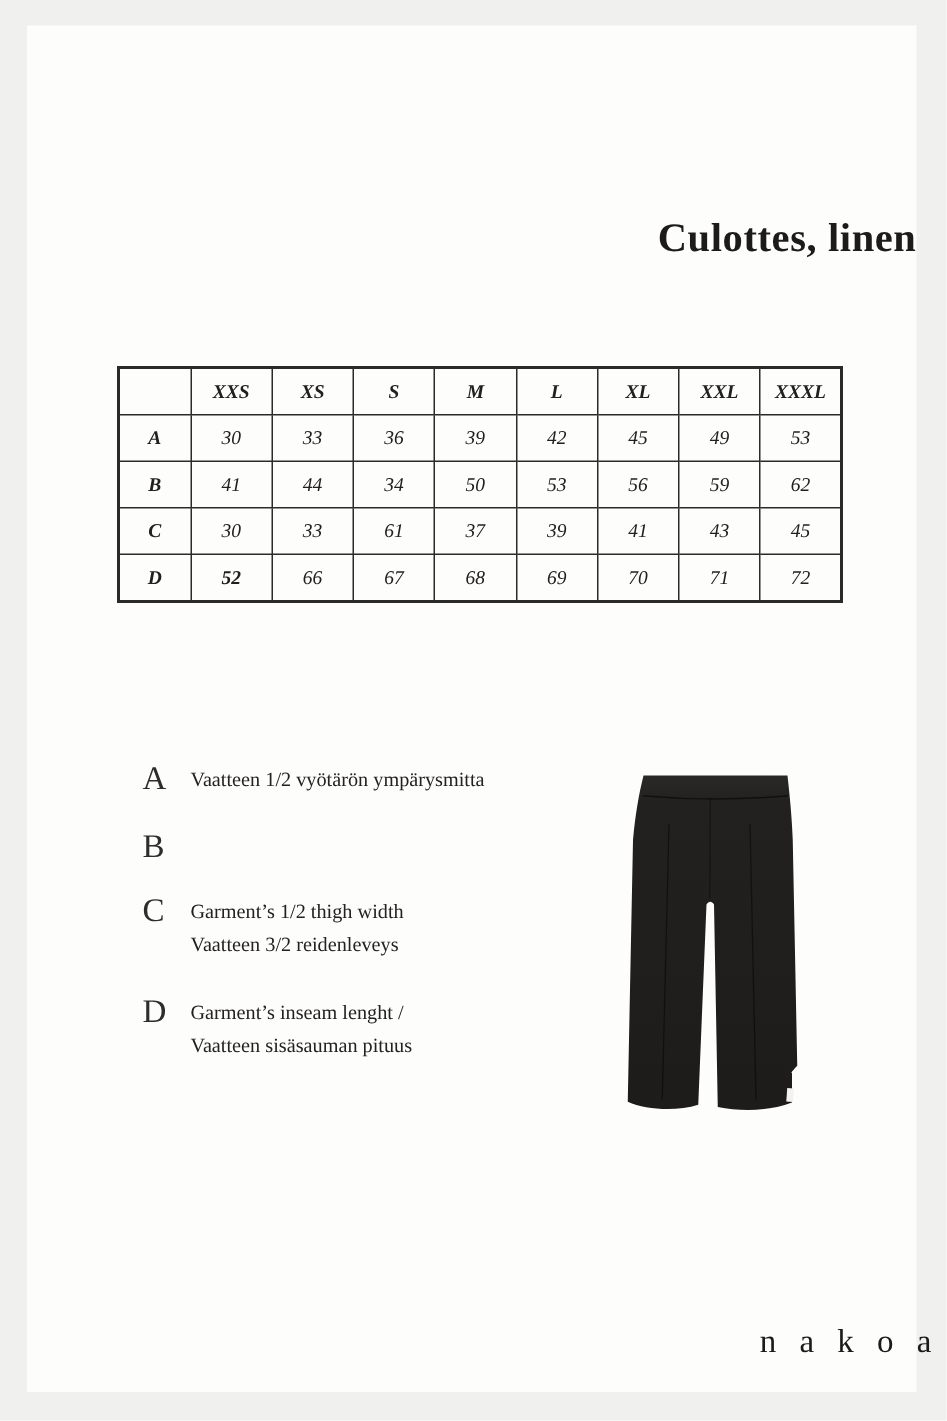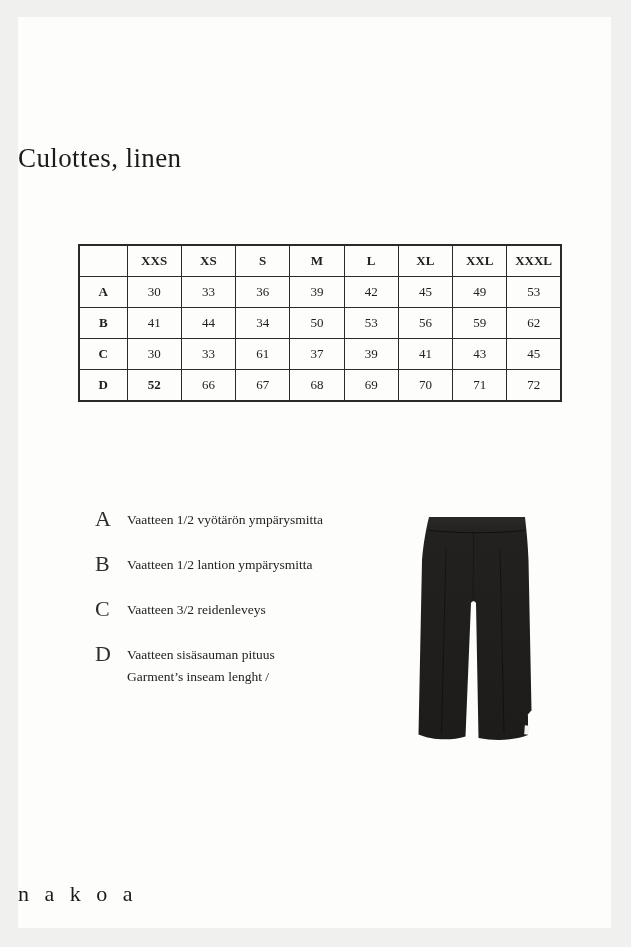--- a/index.html
+++ b/index.html
@@ -13,23 +13,23 @@
   }
   .card {
     position: absolute;
     left: 18px; top: 17px;
     width: 593px; height: 911px;
     background: #fdfdfc;
   }
   .page-title {
     position: absolute;
     left: 0; top: 126px; width: 100%;
-    text-align: left;
+    text-align: right;
     font-size: 27px;
-    font-weight: normal;
+    font-weight: bold;
     letter-spacing: 0.4px;
     color: #1d1b19;
     margin: 0;
   }
   table.size-table {
     position: absolute;
     left: 60px; top: 227px;
     width: 484px;
     border-collapse: collapse;
     table-layout: fixed;
@@ -37,20 +37,21 @@
   }
   table.size-table col.label-col { width: 48px; }
   table.size-table th, table.size-table td {
     border: 1px solid #2b2a27;
     height: 30px;
     text-align: center;
     vertical-align: middle;
     font-size: 13px;
     padding: 0;
     color: #22201e;
+    font-style: italic;
   }
   table.size-table th { font-weight: bold; }
   td.row-label { font-weight: bold; }
   td.emph { font-weight: bold; }
   .legend {
     position: absolute;
     left: 77px; top: 492px;
     width: 300px;
   }
   .legend-item {
@@ -71,24 +72,25 @@
     color: #242220;
   }
   .product-photo {
     position: absolute;
     left: 398px; top: 498px;
     width: 116px; height: 230px;
   }
   .brand {
     position: absolute;
     left: 0; top: 864px; width: 100%;
-    text-align: left;
+    text-align: right;
     font-size: 22px;
     letter-spacing: 5px;
     color: #1b1a18;
+    padding-left: 15px;
   }
 </style>
 </head>
 <body>
 
 <div class="card">
 
   <h1 class="page-title">Culottes, linen</h1>
 
   <table class="size-table">
@@ -165,34 +167,34 @@
   <div class="legend">
     <div class="legend-item">
       <div class="legend-letter">A</div>
       <div class="legend-text">
         <div>Vaatteen 1/2 vyötärön ympärysmitta</div>
       </div>
     </div>
     <div class="legend-item">
       <div class="legend-letter">B</div>
       <div class="legend-text">
-        <div>Vaatteen 1/2 lantion ympärysmitta</div>
       </div>
     </div>
     <div class="legend-item">
       <div class="legend-letter">C</div>
       <div class="legend-text">
+        <div>Garment’s 1/2 thigh width</div>
         <div>Vaatteen 3/2 reidenleveys</div>
       </div>
     </div>
     <div class="legend-item">
       <div class="legend-letter">D</div>
       <div class="legend-text">
+        <div>Garment’s inseam lenght /</div>
         <div>Vaatteen sisäsauman pituus</div>
-        <div>Garment’s inseam lenght /</div>
       </div>
     </div>
   </div>
 
   <svg class="product-photo" viewBox="0 0 116 230" xmlns="http://www.w3.org/2000/svg">
     <defs>
       <linearGradient id="pg" x1="0" y1="0" x2="0" y2="1">
         <stop offset="0" stop-color="#2b2927"></stop>
         <stop offset="0.08" stop-color="#232120"></stop>
         <stop offset="1" stop-color="#1d1c1b"></stop>

